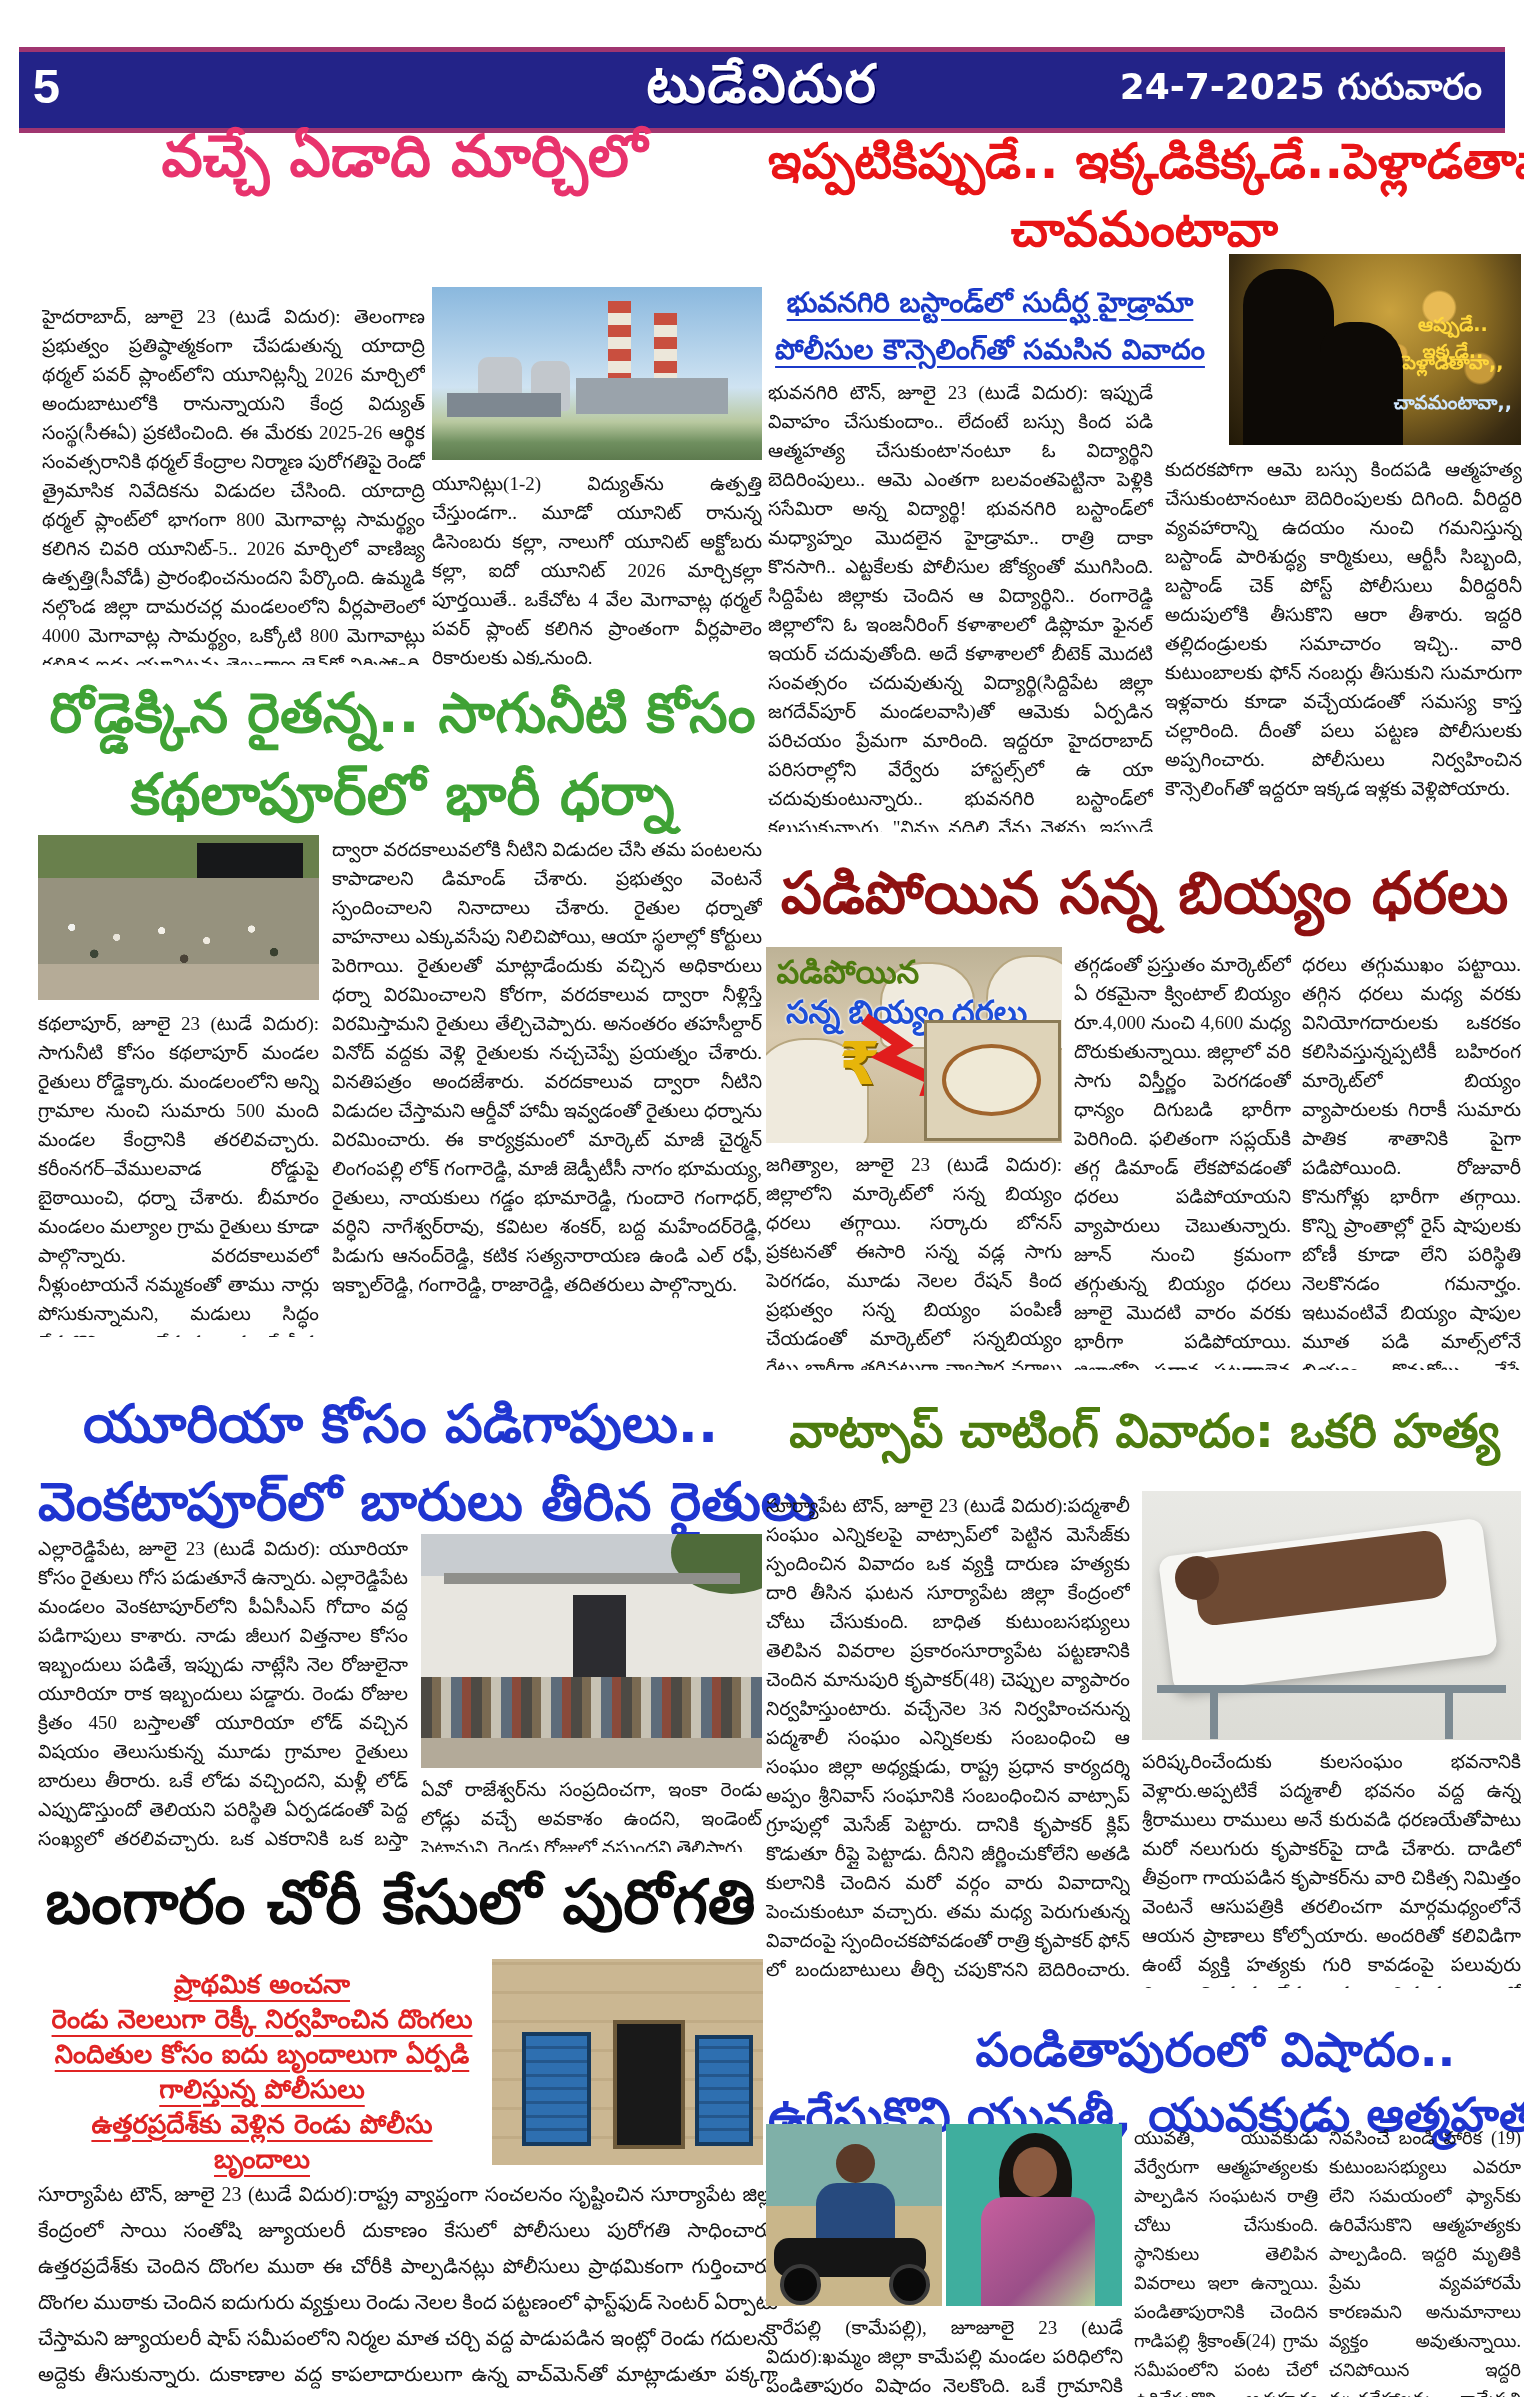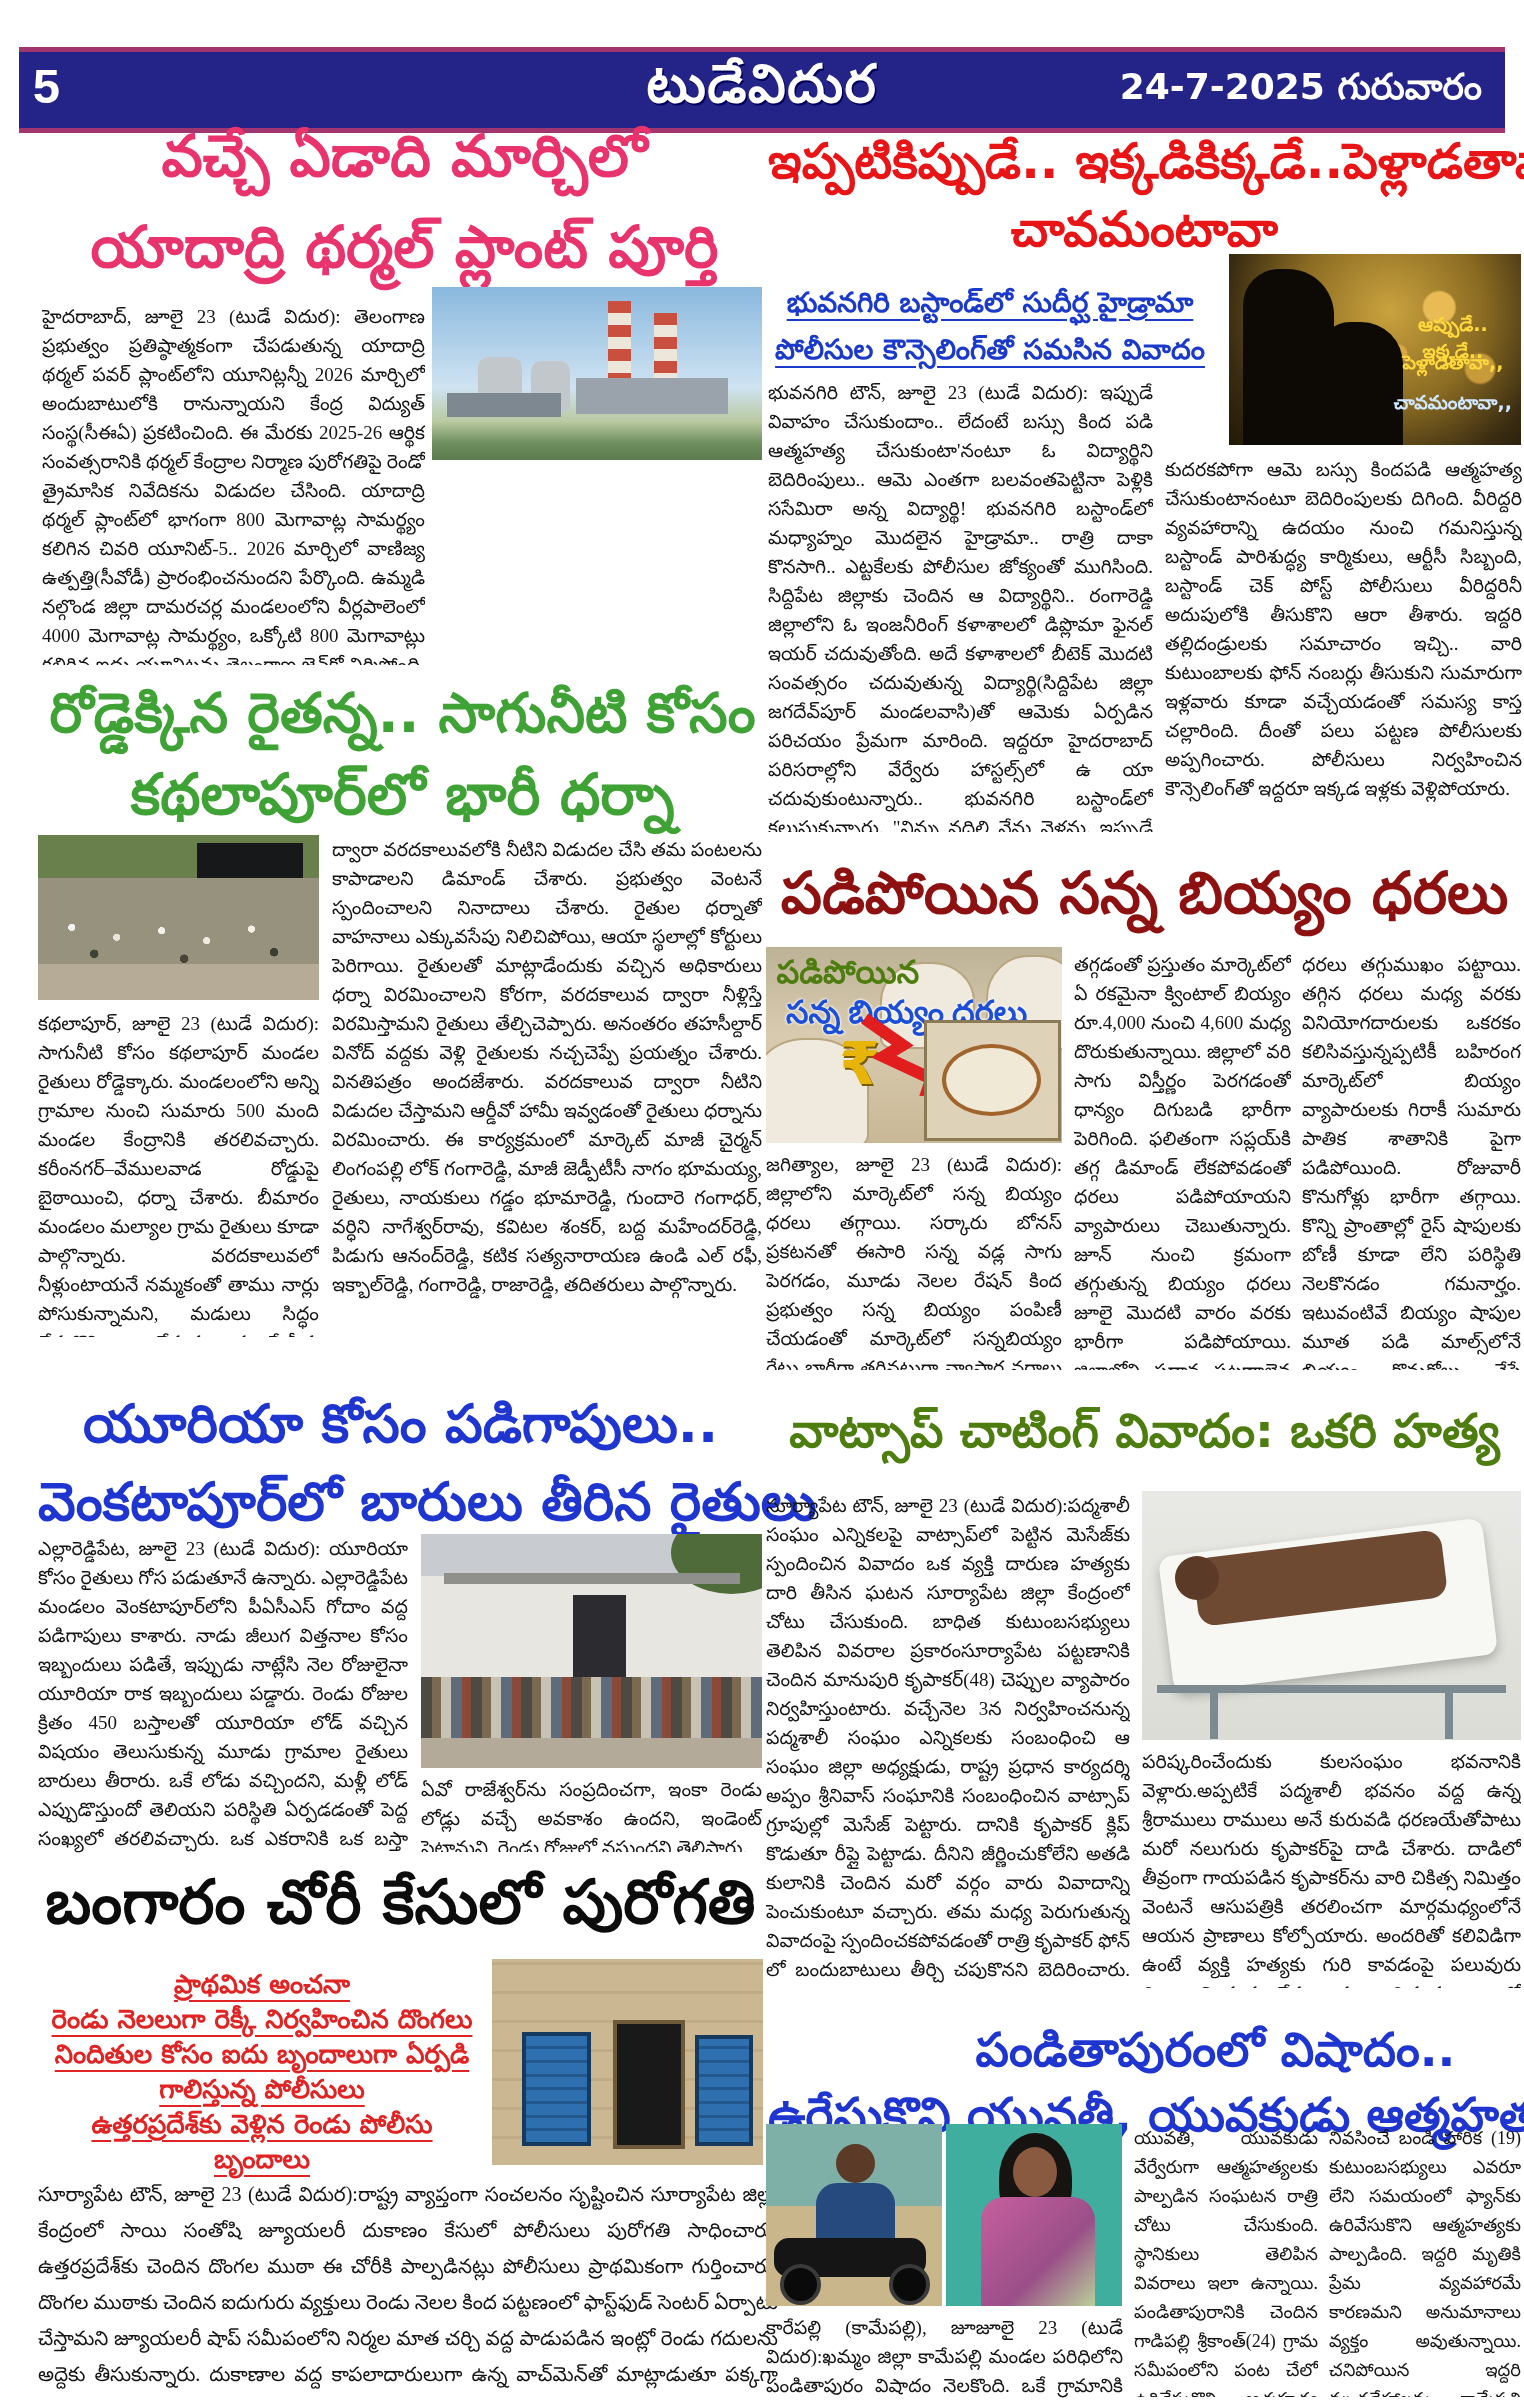--- a/index.html
+++ b/index.html
@@ -97,34 +97,34 @@
 
 <div class="page">
 
   <div class="header-bar">
     <div class="page-num">5</div>
     <div class="masthead">టుడేవిదుర</div>
     <div class="edition-date">24-7-2025 గురువారం</div>
   </div>
 
   <div class="hl hl-pink" style="left:46px;top:124px;width:717px;font-size:58px;">వచ్చే ఏడాది మార్చిలో</div>
-  <div class="hl hl-pink" style="left:46px;top:215px;width:717px;font-size:58px;">యాదాద్రి థర్మల్ ప్లాంట్ పూర్తి</div>
 
   <div class="body-text" style="left:42px;top:302px;width:383px;height:363px;">హైదరాబాద్, జూలై 23 (టుడే విదుర): తెలంగాణ ప్రభుత్వం ప్రతిష్ఠాత్మకంగా చేపడుతున్న యాదాద్రి థర్మల్ పవర్ ప్లాంట్‌లోని యూనిట్లన్నీ 2026 మార్చిలో అందుబాటులోకి రానున్నాయని కేంద్ర విద్యుత్ సంస్థ(సీఈఏ) ప్రకటించింది. ఈ మేరకు 2025-26 ఆర్థిక సంవత్సరానికి థర్మల్ కేంద్రాల నిర్మాణ పురోగతిపై రెండో త్రైమాసిక నివేదికను విడుదల చేసింది. యాదాద్రి థర్మల్ ప్లాంట్‌లో భాగంగా 800 మెగావాట్ల సామర్థ్యం కలిగిన చివరి యూనిట్-5.. 2026 మార్చిలో వాణిజ్య ఉత్పత్తి(సీవోడీ) ప్రారంభించనుందని పేర్కొంది. ఉమ్మడి నల్గొండ జిల్లా దామరచర్ల మండలంలోని వీర్లపాలెంలో 4000 మెగావాట్ల సామర్థ్యం, ఒక్కోటి 800 మెగావాట్లు కలిగిన ఐదు యూనిట్లను తెలంగాణ జెన్‌కో నిర్మిస్తోంది. ఇప్పటికే రెండు</div>
 
   <div class="photo" style="left:432px;top:287px;width:330px;height:173px;">
     <div class="pp-sky"></div>
     <div class="chimney" style="left:176px;top:13.7px;height:99px;"></div>
     <div class="chimney" style="left:222px;top:26px;height:86px;"></div>
     <div class="pp-tower" style="left:46px;top:70px;width:44px;height:55px;"></div>
     <div class="pp-tower" style="left:99px;top:74px;width:39px;height:50px;"></div>
     <div class="pp-block" style="left:144px;top:91px;width:152px;height:36px;"></div>
     <div class="pp-block" style="left:15px;top:106px;width:114px;height:24px;background:#7e8891;"></div>
   </div>
 
+  <div class="body-text" style="left:432px;top:469px;width:330px;height:196px;">యూనిట్లు(1-2) విద్యుత్‌ను ఉత్పత్తి చేస్తుండగా.. మూడో యూనిట్ రానున్న డిసెంబరు కల్లా, నాలుగో యూనిట్ అక్టోబరు కల్లా, ఐదో యూనిట్ 2026 మార్చికల్లా పూర్తయితే.. ఒకేచోట 4 వేల మెగావాట్ల థర్మల్ పవర్ ప్లాంట్ కలిగిన ప్రాంతంగా వీర్లపాలెం రికార్డులకు ఎక్కనుంది.</div>
 
   <div class="hl hl-green" style="left:42px;top:683px;width:721px;font-size:55px;">రోడ్డెక్కిన రైతన్న.. సాగునీటి కోసం</div>
   <div class="hl hl-green" style="left:42px;top:763px;width:721px;font-size:57px;">కథలాపూర్‌లో భారీ ధర్నా</div>
 
   <div class="photo" style="left:38px;top:835px;width:281px;height:165px;">
     <div class="crowd"></div>
     <div class="banner" style="left:159px;top:7.6px;width:106px;height:35px;"></div>
   </div>
 
   <div class="body-text" style="left:332px;top:835px;width:430px;height:502px;">ద్వారా వరదకాలువలోకి నీటిని విడుదల చేసి తమ పంటలను కాపాడాలని డిమాండ్ చేశారు. ప్రభుత్వం వెంటనే స్పందించాలని నినాదాలు చేశారు. రైతుల ధర్నాతో వాహనాలు ఎక్కువసేపు నిలిచిపోయి, ఆయా స్థలాల్లో కోర్టులు పెరిగాయి. రైతులతో మాట్లాడేందుకు వచ్చిన అధికారులు ధర్నా విరమించాలని కోరగా, వరదకాలువ ద్వారా నీళ్లిస్తే విరమిస్తామని రైతులు తేల్చిచెప్పారు. అనంతరం తహసీల్దార్ వినోద్ వద్దకు వెళ్లి రైతులకు నచ్చచెప్పే ప్రయత్నం చేశారు. వినతిపత్రం అందజేశారు. వరదకాలువ ద్వారా నీటిని విడుదల చేస్తామని ఆర్డీవో హామీ ఇవ్వడంతో రైతులు ధర్నాను విరమించారు. ఈ కార్యక్రమంలో మార్కెట్ మాజీ చైర్మన్ లింగంపల్లి లోక్ గంగారెడ్డి, మాజీ జెడ్పీటీసీ నాగం భూమయ్య, రైతులు, నాయకులు గడ్డం భూమారెడ్డి, గుందారె గంగాధర్, వర్ధిని నాగేశ్వర్‌రావు, కవిటల శంకర్, బద్ద మహేందర్‌రెడ్డి, పిడుగు ఆనంద్‌రెడ్డి, కటిక సత్యనారాయణ ఉండి ఎల్ రఫీ, ఇక్బాల్‌రెడ్డి, గంగారెడ్డి, రాజారెడ్డి, తదితరులు పాల్గొన్నారు.</div>

